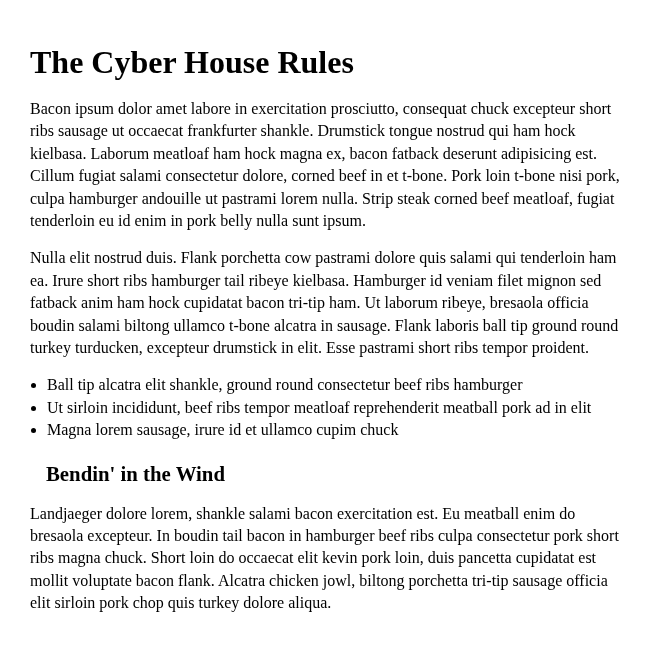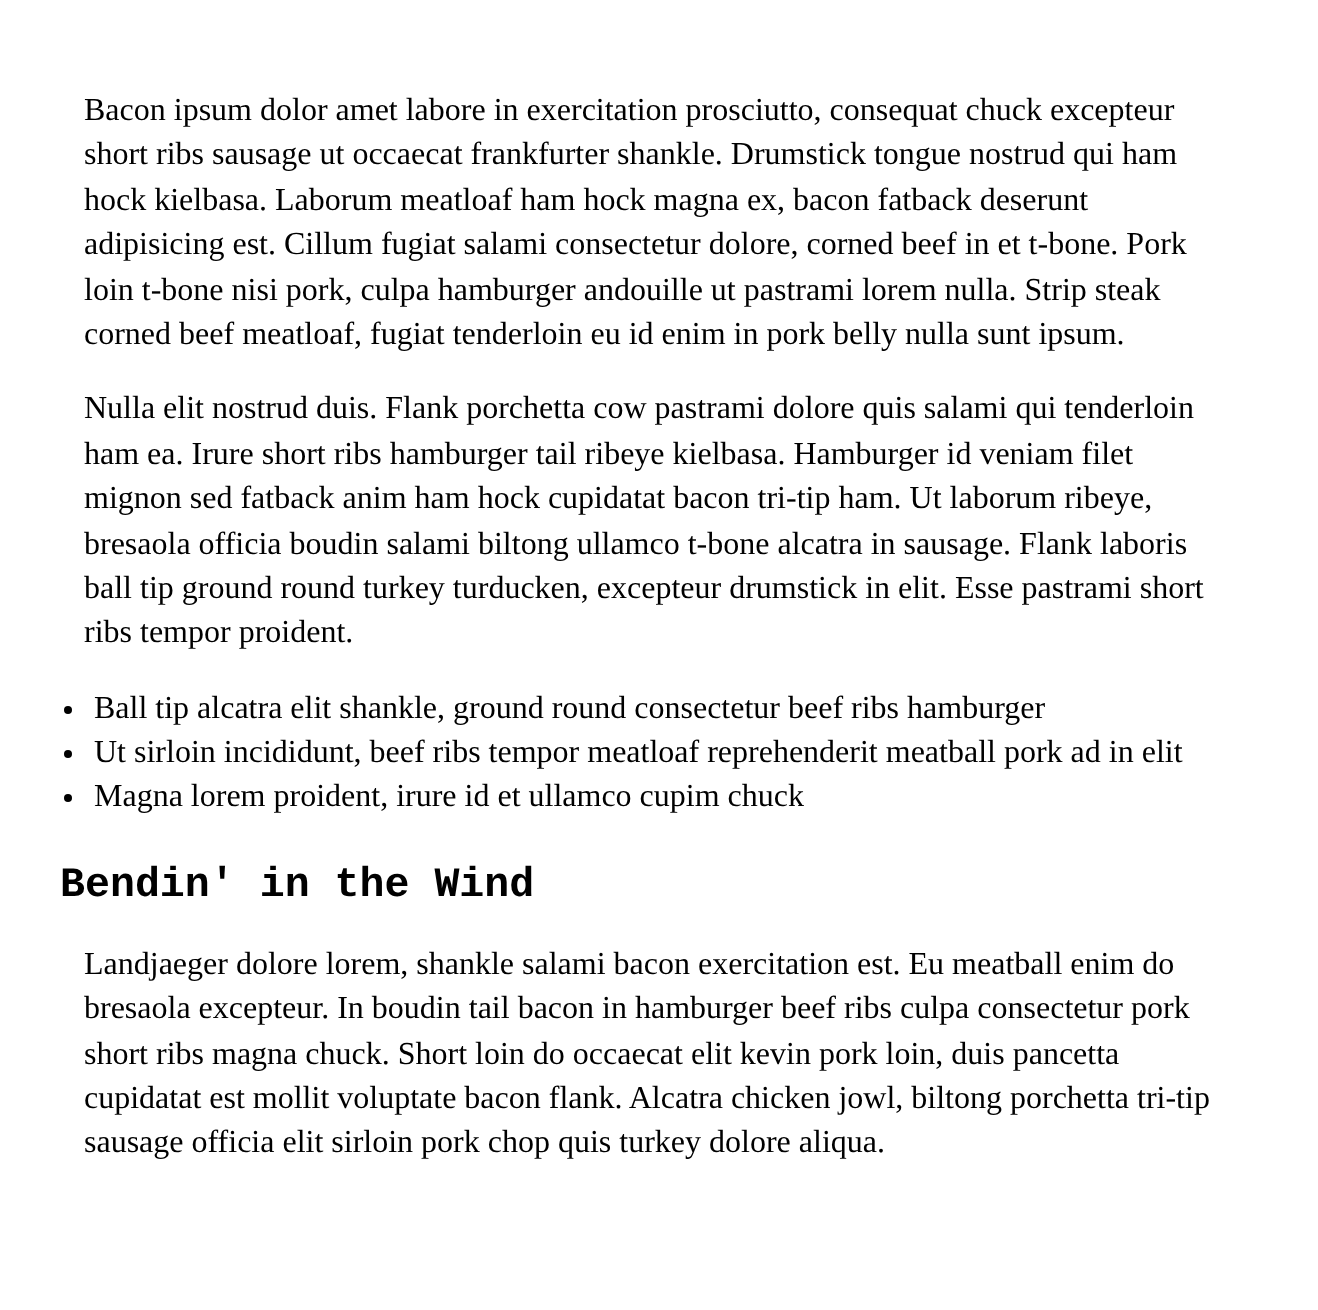--- a/index.html
+++ b/index.html
@@ -25,48 +25,48 @@
   h2 {
     font-size: 1.5em;
     font-weight: bold;
     line-height: 1.3;
     margin: 22px 0 15px 0;
   }
   h3 {
     font-size: 1.3em;
     font-weight: bold;
     line-height: 1.3;
-    margin: 19px 0 15px 0;
-    font-family: Liberation Mono, monospace;
+    margin: 19px 0 15px 16px;
   }
   p {
-    margin: 15px 12px;
+    margin: 15px 0;
   }
   ul {
     margin: 10px 0 15px 0;
     padding-left: 17px;
     list-style: disc outside;
   }
   li {
     margin: 0;
     padding: 0;
   }
 </style>
 </head>
 <body>
 
 <main>
+  <h1>The Cyber House Rules</h1>
 
   <p>Bacon ipsum dolor amet labore in exercitation prosciutto, consequat chuck excepteur short ribs sausage ut occaecat frankfurter shankle. Drumstick tongue nostrud qui ham hock kielbasa. Laborum meatloaf ham hock magna ex, bacon fatback deserunt adipisicing est. Cillum fugiat salami consectetur dolore, corned beef in et t-bone. Pork loin t-bone nisi pork, culpa hamburger andouille ut pastrami lorem nulla. Strip steak corned beef meatloaf, fugiat tenderloin eu id enim in pork belly nulla sunt ipsum.</p>
 
 
   <p>Nulla elit nostrud duis. Flank porchetta cow pastrami dolore quis salami qui tenderloin ham ea. Irure short ribs hamburger tail ribeye kielbasa. Hamburger id veniam filet mignon sed fatback anim ham hock cupidatat bacon tri-tip ham. Ut laborum ribeye, bresaola officia boudin salami biltong ullamco t-bone alcatra in sausage. Flank laboris ball tip ground round turkey turducken, excepteur drumstick in elit. Esse pastrami short ribs tempor proident.</p>
 
   <ul>
     <li>Ball tip alcatra elit shankle, ground round consectetur beef ribs hamburger</li>
     <li>Ut sirloin incididunt, beef ribs tempor meatloaf reprehenderit meatball pork ad in elit</li>
-    <li>Magna lorem proident, irure id et ullamco cupim chuck</li>
+    <li>Magna lorem sausage, irure id et ullamco cupim chuck</li>
   </ul>
 
   <h3>Bendin' in the Wind</h3>
 
   <p>Landjaeger dolore lorem, shankle salami bacon exercitation est. Eu meatball enim do bresaola excepteur. In boudin tail bacon in hamburger beef ribs culpa consectetur pork short ribs magna chuck. Short loin do occaecat elit kevin pork loin, duis pancetta cupidatat est mollit voluptate bacon flank. Alcatra chicken jowl, biltong porchetta tri-tip sausage officia elit sirloin pork chop quis turkey dolore aliqua.</p>
 </main>
 
 </body></html>

